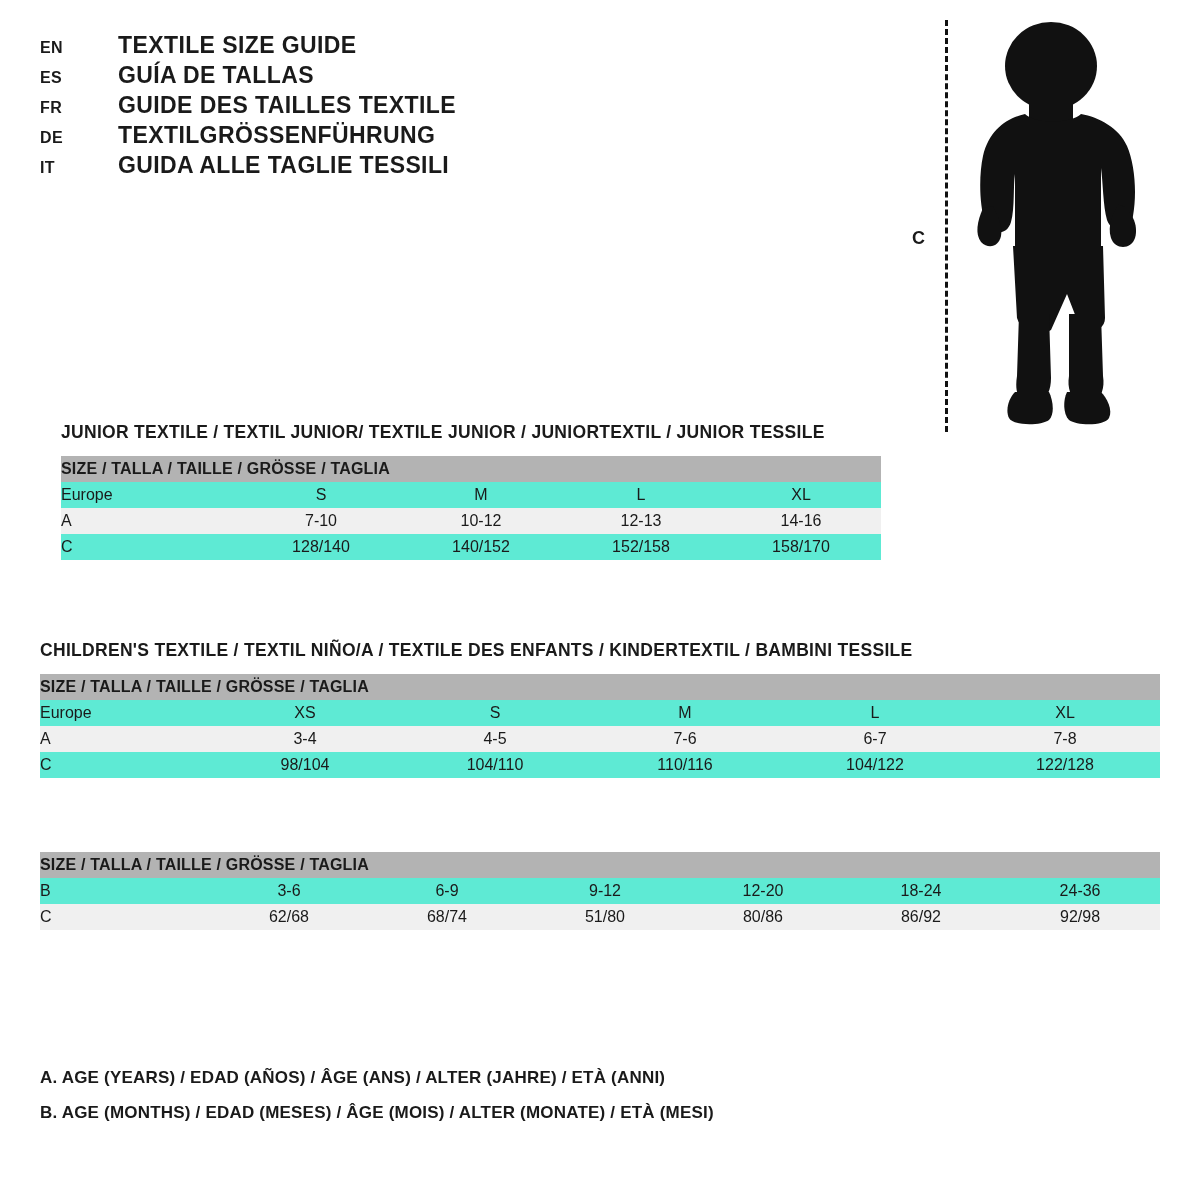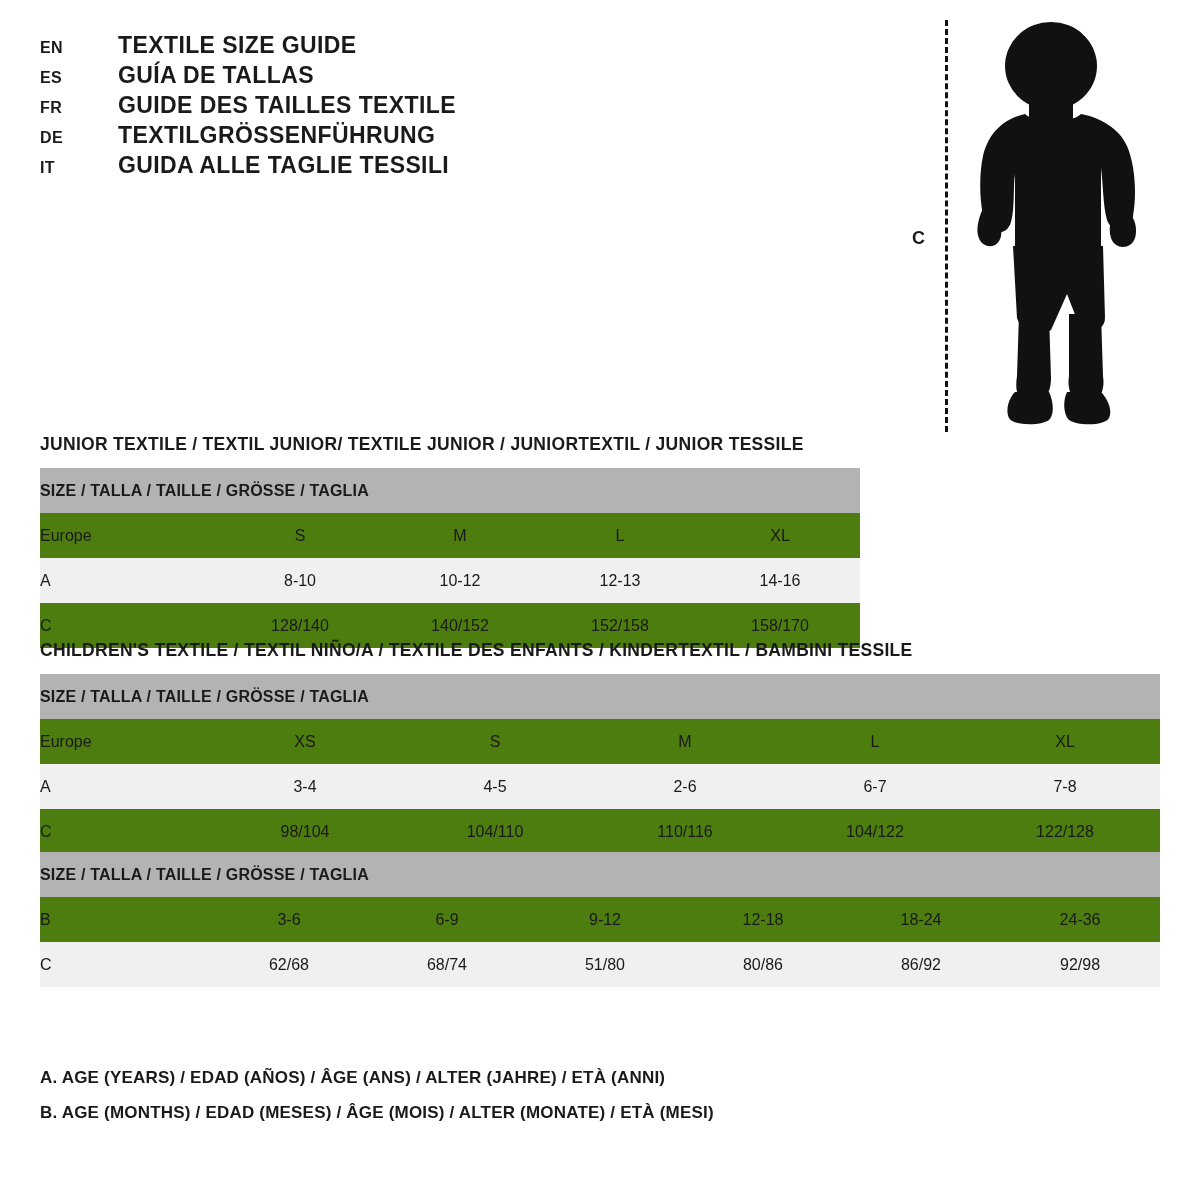--- a/index.html
+++ b/index.html
@@ -83,36 +83,36 @@
     letter-spacing: 0.3px;
     margin-bottom: 11px;
     line-height: 1.45;
   }
   table.size-table {
     border-collapse: collapse;
     table-layout: fixed;
   }
   table.size-table td {
     font-size: 16px;
-    height: 45px;
+    height: 26px;
     padding: 0;
     vertical-align: middle;
   }
   .band {
     background: #b3b3b3;
   }
   .band td {
     font-weight: bold;
     letter-spacing: 0.2px;
   }
   .row-alt {
     background: #f0f0f0;
   }
   .row-plain {
-    background: #4d7c0f;
+    background: #5eead4;
   }
   .cell-label {
     padding-left: 6px;
     text-align: left;
   }
   .cell-val {
     text-align: center;
   }
 
   
@@ -182,21 +182,21 @@
 
       <path d="M114 296 L146 296 L148 358 C150 370 146 380 140 382 L122 382 C116 380 112 370 114 358 Z"></path>
 
       <path d="M60 374 C54 380 50 392 54 400 C58 408 86 408 94 402 C100 396 98 382 94 374 Z"></path>
 
       <path d="M112 374 C108 382 108 396 114 402 C122 408 150 408 154 400 C158 392 152 380 146 374 Z"></path>
     </g>
   </svg>
 </div>
 
-<div class="section" style="top:432px;">
+<div class="section" style="top:420px;margin-left:21px;">
   <div class="section-title">JUNIOR TEXTILE / TEXTIL JUNIOR/ TEXTILE JUNIOR / JUNIORTEXTIL / JUNIOR TESSILE</div>
   <table class="size-table" style="width:820px;">
     <colgroup>
       <col style="width:180px">
         <col style="width:160px">
         <col style="width:160px">
         <col style="width:160px">
         <col style="width:160px">
     </colgroup>
     <tbody>
@@ -205,21 +205,21 @@
       </tr>
       <tr class="row-plain">
         <td class="cell-label">Europe</td>
         <td class="cell-val">S</td>
         <td class="cell-val">M</td>
         <td class="cell-val">L</td>
         <td class="cell-val">XL</td>
       </tr>
       <tr class="row-alt">
         <td class="cell-label">A</td>
-        <td class="cell-val">8-10</td>
+        <td class="cell-val">7-10</td>
         <td class="cell-val">10-12</td>
         <td class="cell-val">12-13</td>
         <td class="cell-val">14-16</td>
       </tr>
       <tr class="row-plain">
         <td class="cell-label">C</td>
         <td class="cell-val">128/140</td>
         <td class="cell-val">140/152</td>
         <td class="cell-val">152/158</td>
         <td class="cell-val">158/170</td>
@@ -248,21 +248,21 @@
         <td class="cell-val">XS</td>
         <td class="cell-val">S</td>
         <td class="cell-val">M</td>
         <td class="cell-val">L</td>
         <td class="cell-val">XL</td>
       </tr>
       <tr class="row-alt">
         <td class="cell-label">A</td>
         <td class="cell-val">3-4</td>
         <td class="cell-val">4-5</td>
-        <td class="cell-val">2-6</td>
+        <td class="cell-val">7-6</td>
         <td class="cell-val">6-7</td>
         <td class="cell-val">7-8</td>
       </tr>
       <tr class="row-plain">
         <td class="cell-label">C</td>
         <td class="cell-val">98/104</td>
         <td class="cell-val">104/110</td>
         <td class="cell-val">110/116</td>
         <td class="cell-val">104/122</td>
         <td class="cell-val">122/128</td>
@@ -284,21 +284,21 @@
     </colgroup>
     <tbody>
       <tr class="band">
         <td class="cell-label" colspan="7">SIZE / TALLA / TAILLE / GRÖSSE / TAGLIA</td>
       </tr>
       <tr class="row-plain">
         <td class="cell-label">B</td>
         <td class="cell-val">3-6</td>
         <td class="cell-val">6-9</td>
         <td class="cell-val">9-12</td>
-        <td class="cell-val">12-18</td>
+        <td class="cell-val">12-20</td>
         <td class="cell-val">18-24</td>
         <td class="cell-val">24-36</td>
       </tr>
       <tr class="row-alt">
         <td class="cell-label">C</td>
         <td class="cell-val">62/68</td>
         <td class="cell-val">68/74</td>
         <td class="cell-val">51/80</td>
         <td class="cell-val">80/86</td>
         <td class="cell-val">86/92</td>

